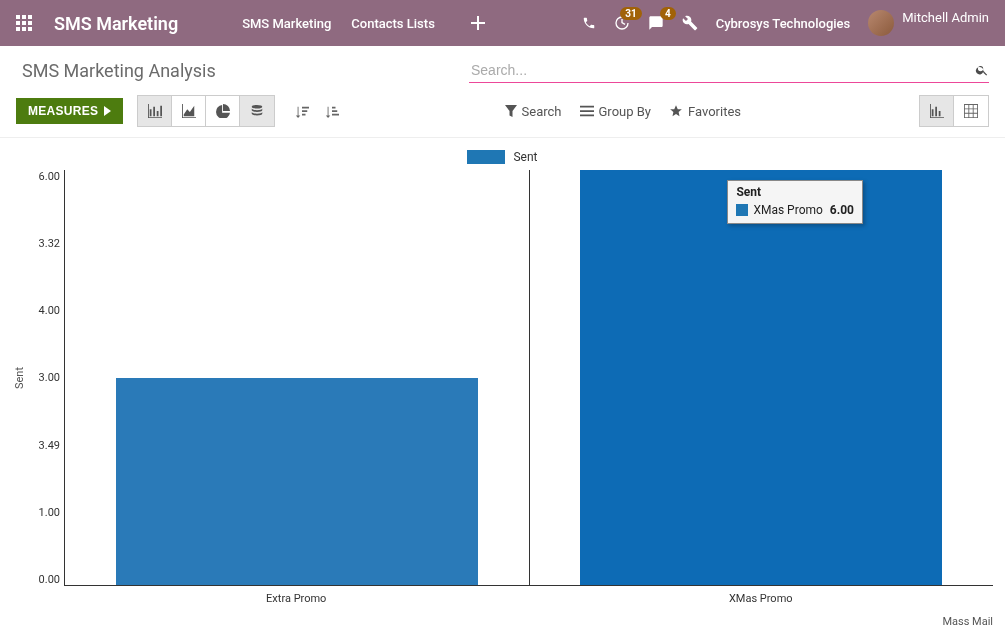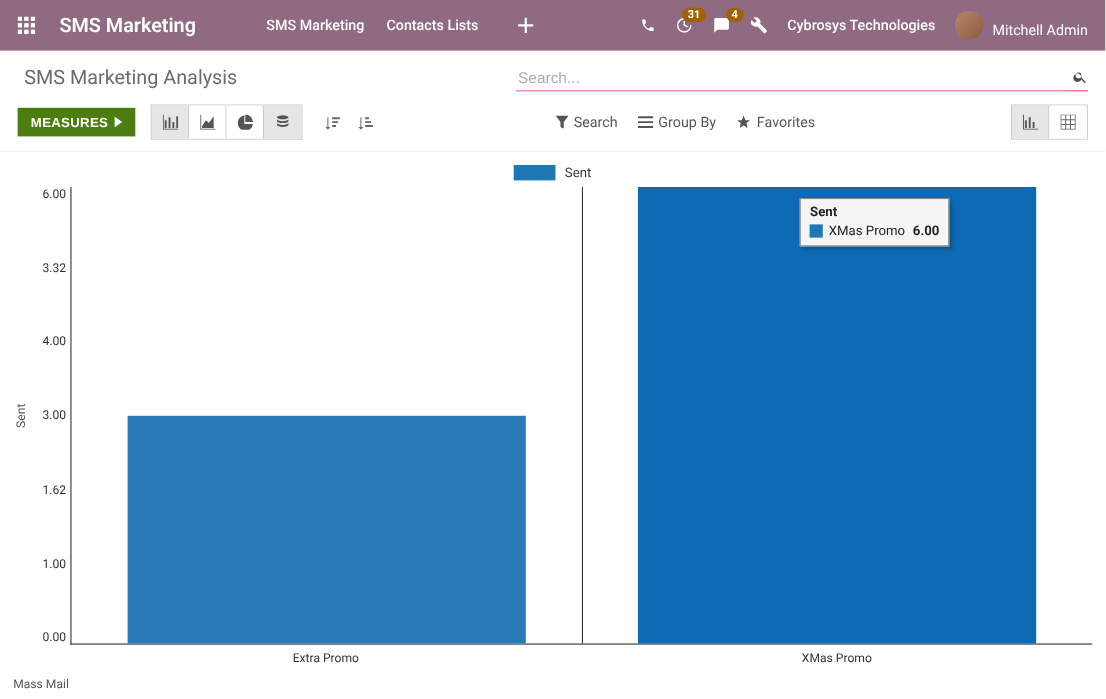--- a/index.html
+++ b/index.html
@@ -39,21 +39,21 @@
       font-weight: 700;
       padding: 1px 5px;
       border-radius: 8px;
     }
     .avatar {
       width: 26px; height: 26px;
       border-radius: 50%;
       background: linear-gradient(135deg,#b8886f 0%,#8b5a3c 100%);
       display: inline-block;
     }
-    .user-block { display: flex; align-items: flex-end; gap: 8px; cursor: pointer; }
+    .user-block { display: flex; align-items: flex-start; gap: 8px; cursor: pointer; }
 
     
     .breadcrumb-row {
       display: flex;
       align-items: center;
       padding: 12px 16px 6px 22px;
       justify-content: center;
     }
     .breadcrumb-row h1 {
       font-size: 18px;
@@ -218,21 +218,21 @@
     .bar.highlight { background: #0d6bb5; }
     .x-ticks {
       display: flex;
       margin-left: 52px;
       margin-top: 6px;
       font-size: 11px;
       color: #333;
     }
     .x-ticks span { flex: 1; text-align: center; }
     .x-axis-label {
-      text-align: left;
+      text-align: right;
       font-size: 11px;
       color: #555;
       margin-top: 10px;
     }
 
     
     .tooltip {
       position: absolute;
       top: 10px;
       right: 130px;
@@ -423,21 +423,21 @@
     <span>Sent</span>
   </div>
 
   <div class="plot-row">
     <div class="y-axis-label">Sent</div>
     <div class="y-ticks">
       <span>6.00</span>
       <span>3.32</span>
       <span>4.00</span>
       <span>3.00</span>
-      <span>1.62</span>
+      <span>3.49</span>
       <span>1.00</span>
       <span>0.00</span>
     </div>
     <div class="plot">
       <div class="half">
         <div class="bar" id="bar-0" style="height: 50%;"></div>
       </div>
       <div class="half">
         <div class="bar highlight" id="bar-1" style="height: 100%;"></div>
         <div class="tooltip">

